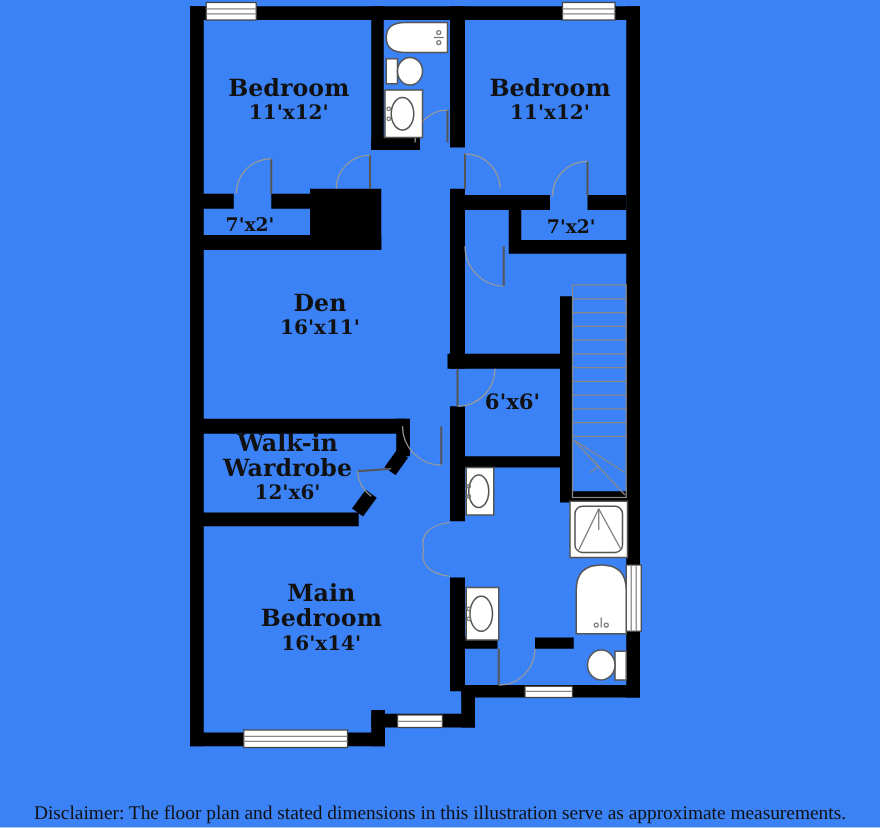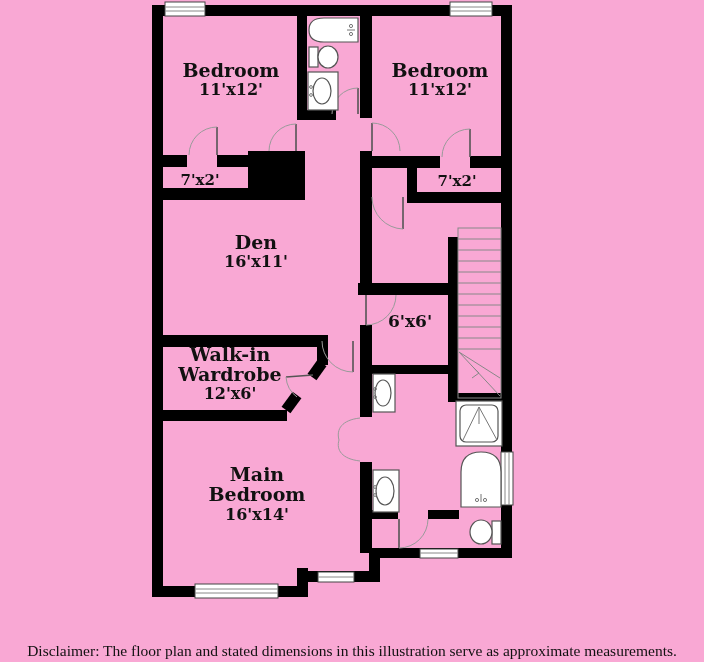--- a/index.html
+++ b/index.html
@@ -1,16 +1,16 @@
 <!DOCTYPE html>
 <html><head>
 <meta charset="utf-8">
 <style>
   html,body{margin:0;padding:0;background:#ffffff;}
-  .page{position:relative;width:704px;height:662px;background:#f9a8d4;overflow:hidden;
+  .page{position:relative;width:704px;height:662px;background:#3b82f6;overflow:hidden;
         font-family:"DejaVu Serif",serif;}
   .plan-svg{position:absolute;left:0;top:0;}
   .room-name{font-family:"DejaVu Serif",serif;font-weight:bold;font-size:19px;fill:#111;}
   .room-dims{font-family:"DejaVu Serif",serif;font-weight:bold;font-size:16px;fill:#111;}
   .closet-dims{font-family:"DejaVu Serif",serif;font-weight:bold;font-size:15px;fill:#111;}
   .hall-dims{font-family:"DejaVu Serif",serif;font-weight:bold;font-size:17px;fill:#111;}
   .walls rect{fill:#000;}
   .fix{fill:#fff;stroke:#555;stroke-width:1.2;}
   .fixline{stroke:#777;stroke-width:1;fill:none;}
   .door-arc{stroke:#9a9a9a;stroke-width:1;fill:none;}

